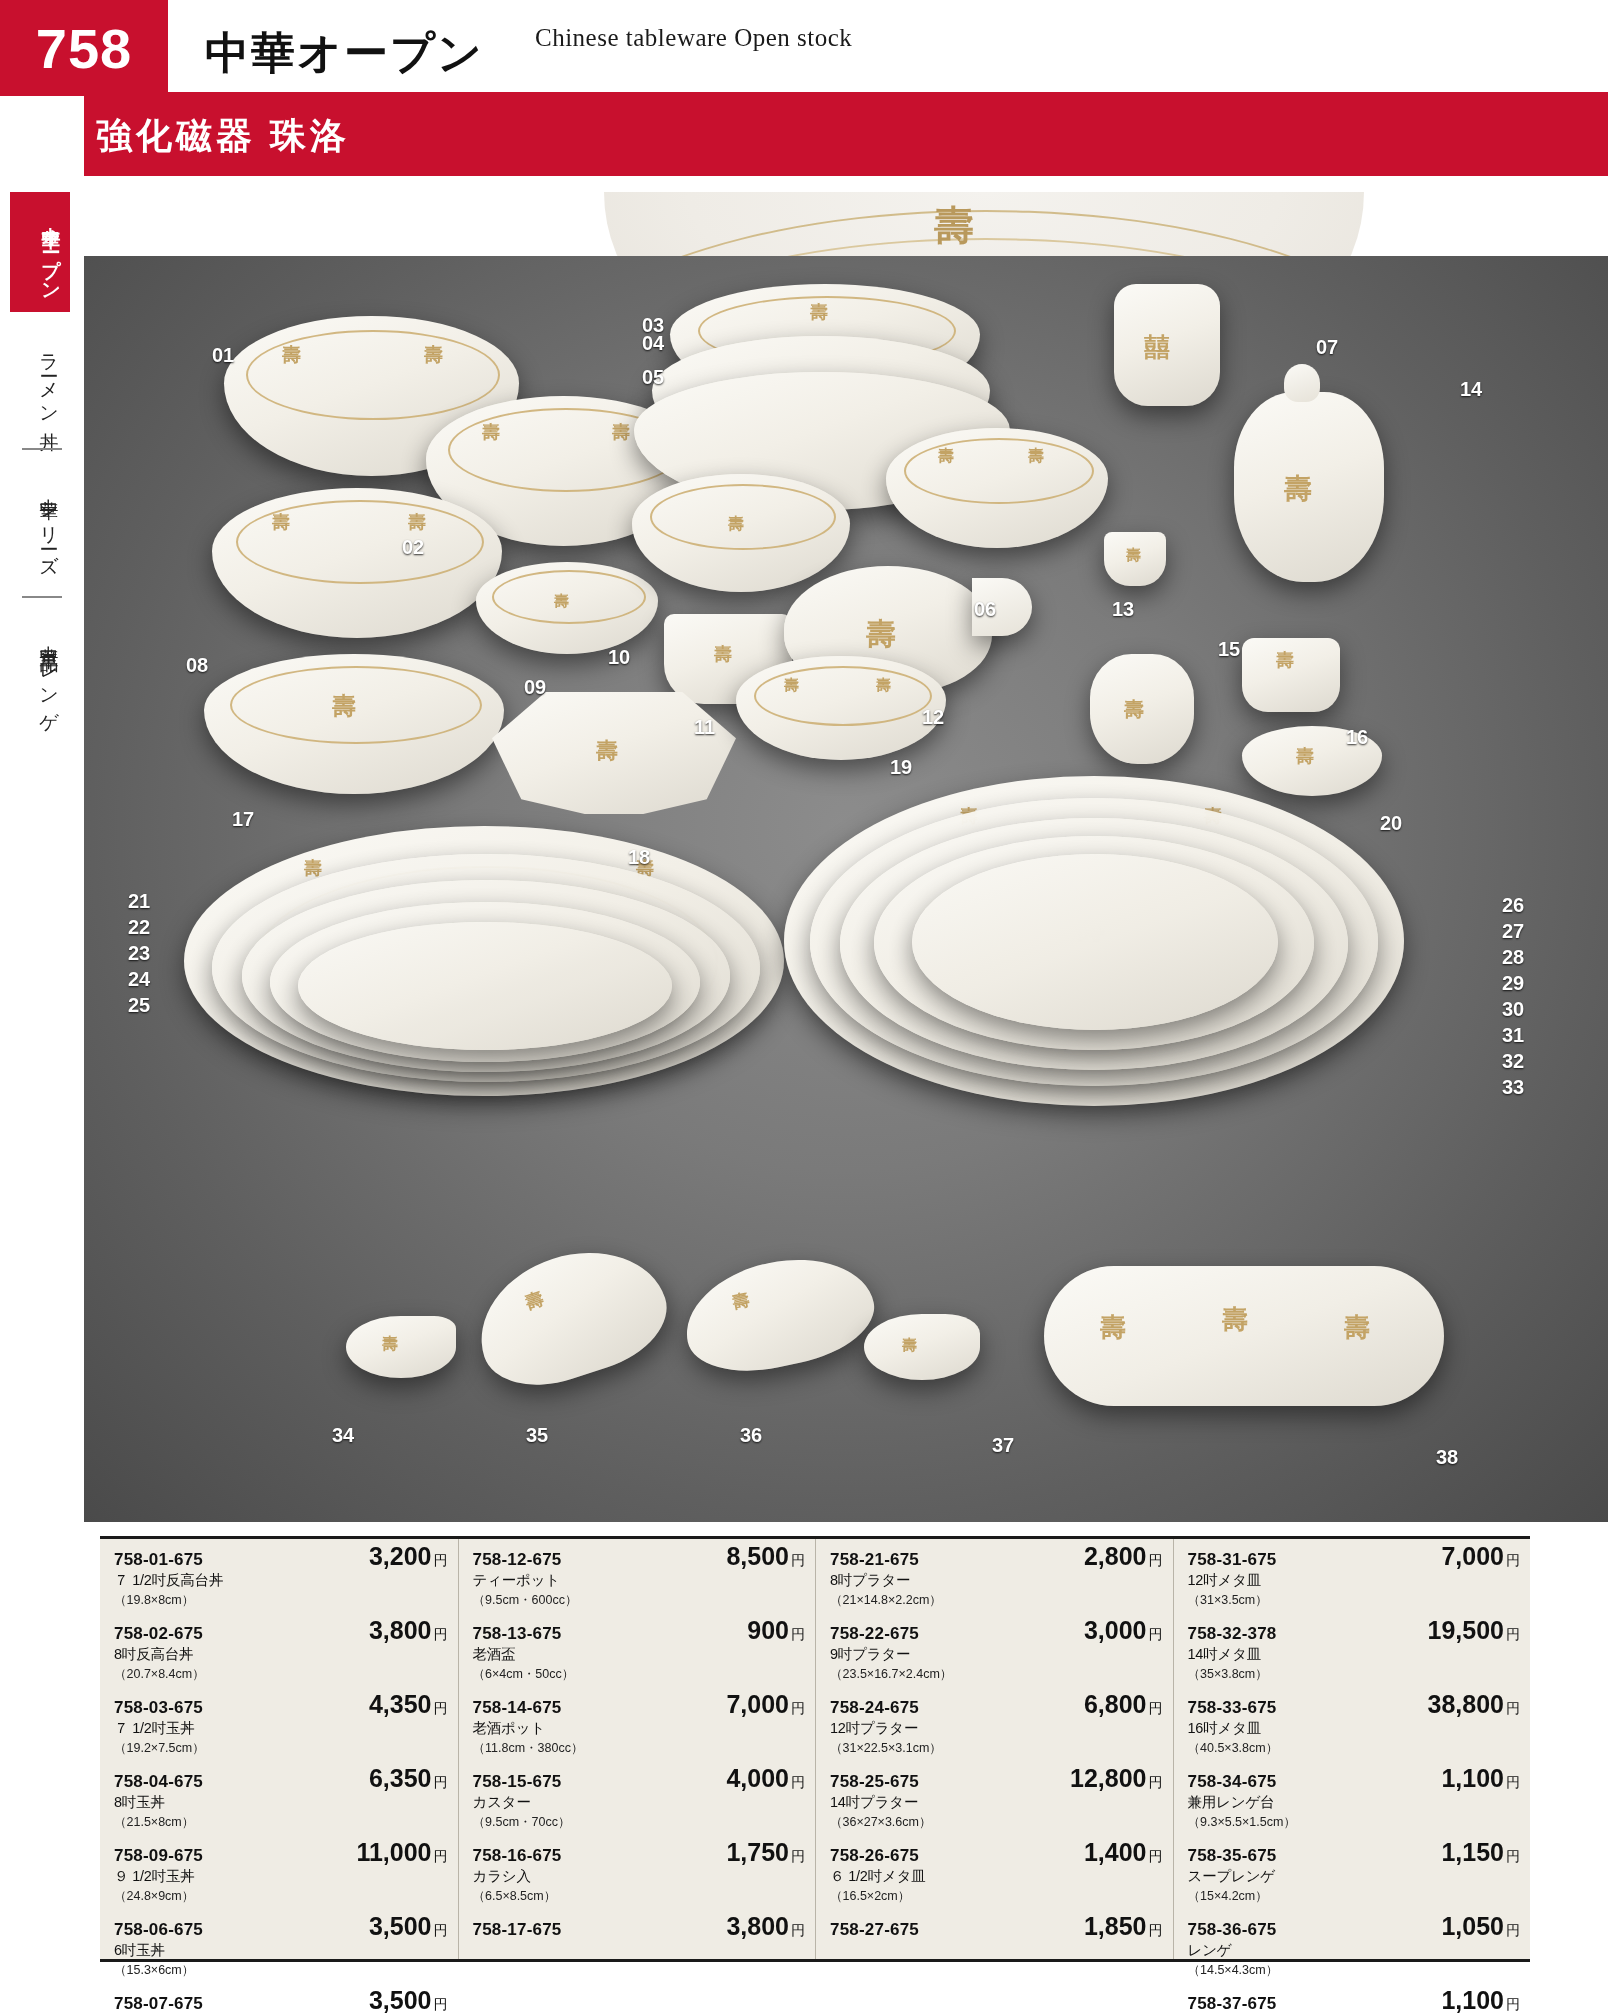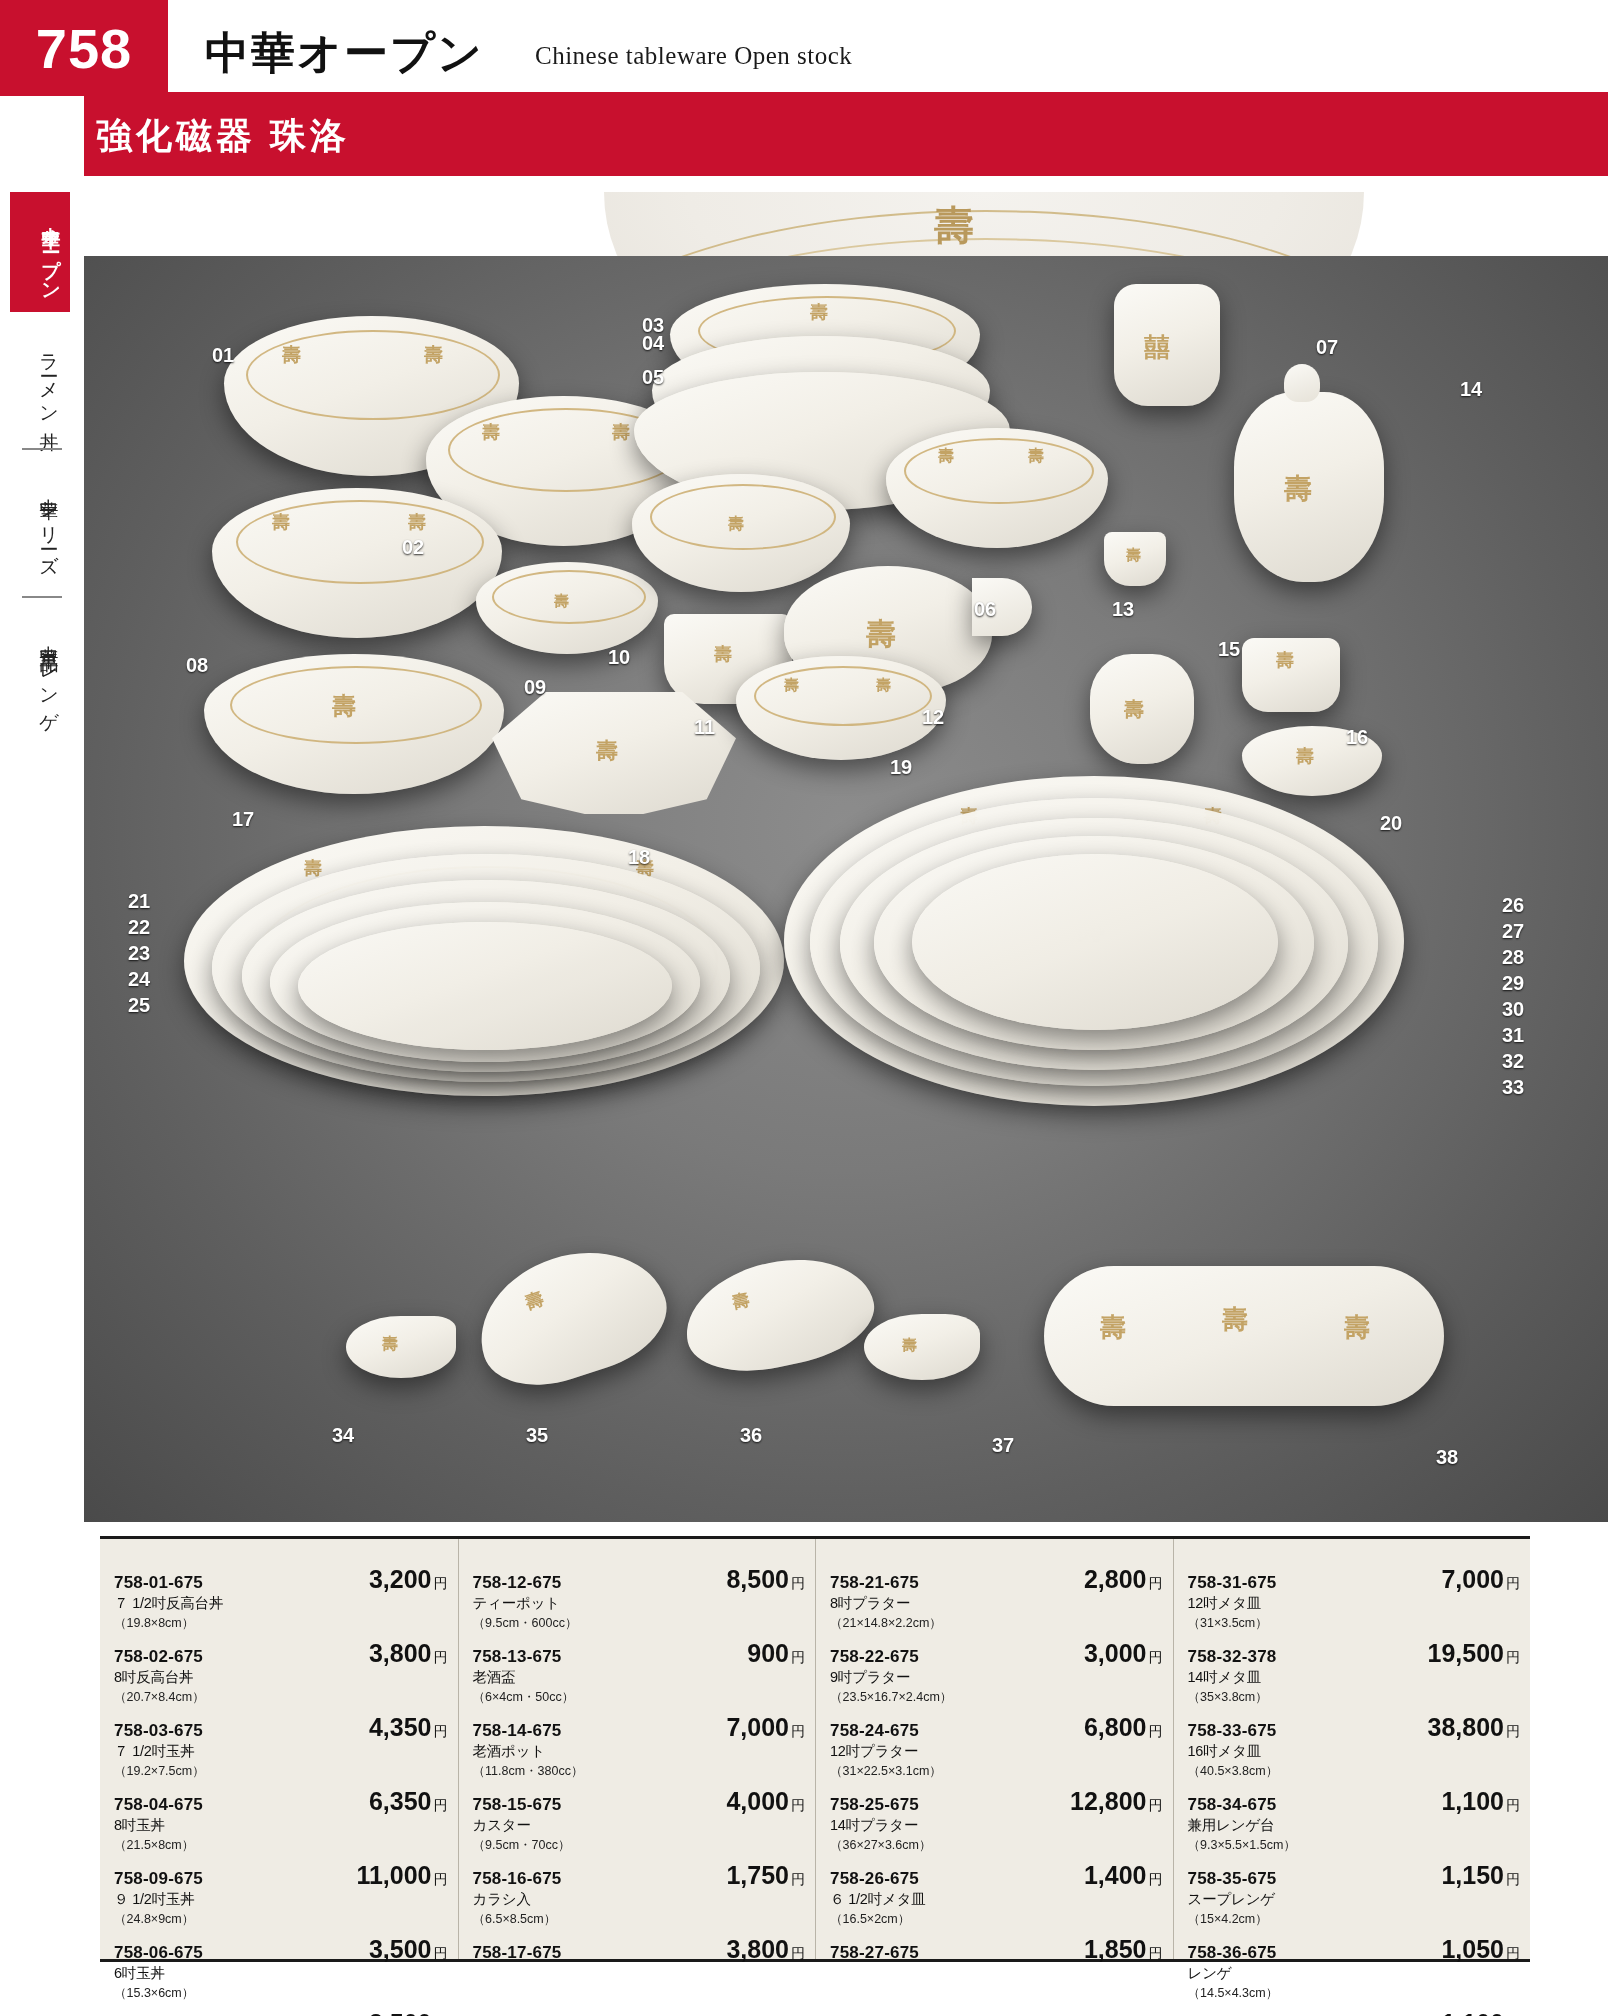--- a/index.html
+++ b/index.html
@@ -21,21 +21,21 @@
     background:#c8102e;color:#ffffff;
     display:flex;align-items:center;justify-content:center;
     font-size:56px;font-weight:bold;letter-spacing:1px;
   }
   #header-title-jp{
     position:absolute;left:205px;top:24px;
     font-size:44px;font-weight:bold;color:#111111;
     letter-spacing:2px;
   }
   #header-title-en{
-    position:absolute;left:535px;top:42px;
+    position:absolute;left:535px;top:24px;
     font-family:"Liberation Serif", serif;
     font-size:25px;color:#1a1a1a;letter-spacing:0.5px;
   }
   #header-rule{
     position:absolute;left:168px;top:92px;width:1440px;height:4px;
     background:#c8102e;
   }
 
   
   #series-band{
@@ -110,21 +110,21 @@
   
   #price-table{
     position:absolute;left:100px;top:1536px;width:1430px;height:420px;
     background:#efece4;
     border-top:3px solid #1a1a1a;
     border-bottom:3px solid #1a1a1a;
     display:flex;
   }
   .price-col{
     width:25%;
-    padding:28px 10px 8px 14px;
+    padding:5px 10px 8px 14px;
     box-sizing:border-box;
   }
   .price-col + .price-col{border-left:1px solid #b9b4a8;}
   .price-item{margin-bottom:9px;}
   .price-line1{
     display:flex;align-items:baseline;justify-content:space-between;
     line-height:1;
   }
   .code{font-size:17px;font-weight:bold;color:#111;letter-spacing:.2px;}
   .price-wrap{white-space:nowrap;}

